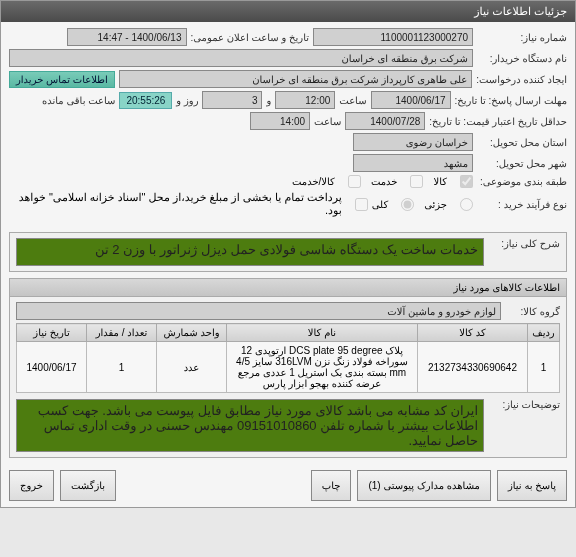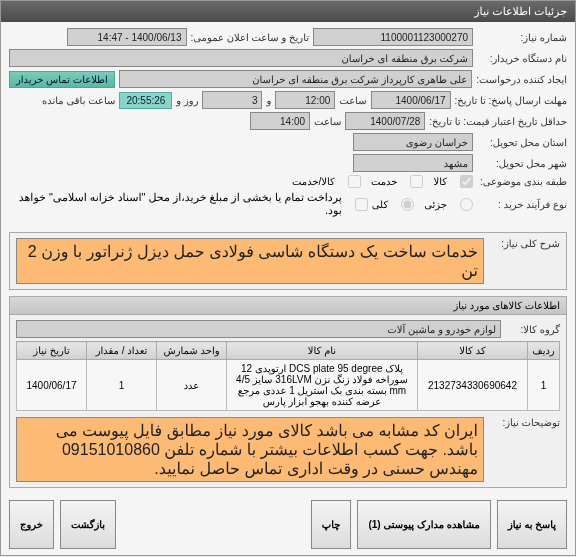--- a/index.html
+++ b/index.html
@@ -81,26 +81,26 @@
   align-items: center;
   gap: 13px;
 }
 .radio-opt input, .check-opt input { margin: 0; }
 .sub-lbl {
   font-size: 10px;
   color: #333;
   white-space: nowrap;
 }
 .multiline {
-  background: #fdba74;
+  background: #4d7c0f;
   border: 1px solid #888;
   width: 100%;
   min-height: 28px;
   padding: 3px 5px;
-  font-size: 16px;
+  font-size: 13px;
   color: #222;
 }
 .section {
   border: 1px solid #aaa;
   margin: 6px 8px;
   background: #f0f0f0;
 }
 .section-header {
   background: linear-gradient(#d8d8d8,#c4c4c4);
   padding: 3px 6px;
@@ -134,25 +134,24 @@
 }
 .table td.right { text-align: center; }
 .button-row {
   display: flex;
   gap: 6px;
   padding: 6px 8px;
 }
 .btn {
   background: linear-gradient(#f4f4f4,#dcdcdc);
   border: 1px solid #888;
-  padding: 18px 10px;
+  padding: 9px 10px;
   font-size: 10px;
   cursor: pointer;
   font-family: inherit;
-  font-weight: bold;
 }
 .spacer { flex: 1; }
 </style>
 </head>
 <body>
 
 <div class="panel">
   <div class="panel-header">جزئیات اطلاعات نیاز</div>
 
   <div class="form-body">

